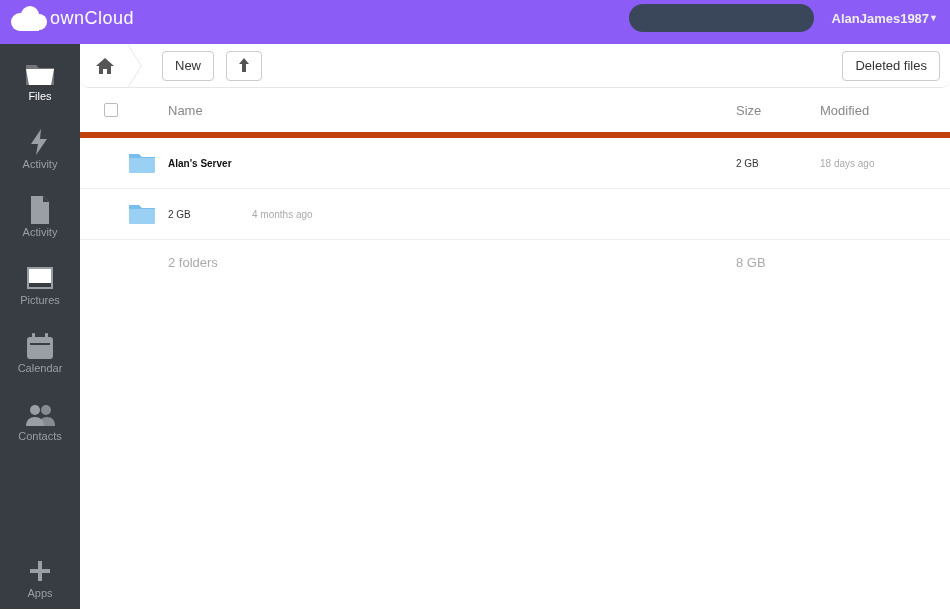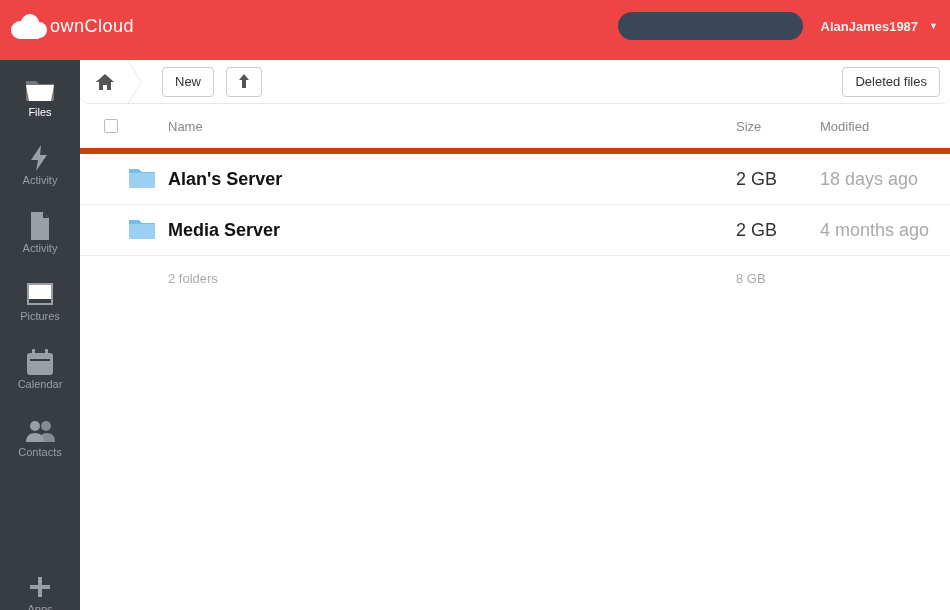--- a/index.html
+++ b/index.html
@@ -1,40 +1,40 @@
 <!DOCTYPE html>
 <html><head>
 <meta charset="utf-8">
 <style>
   * { margin: 0; padding: 0; box-sizing: border-box; font-family: "Helvetica Neue", Arial, sans-serif; }
   html, body { width: 950px; height: 610px; overflow: hidden; background: #fff; }
 
   
   .topbar {
-    height: 60px;
-    background: #ef4444;
+    height: 44px;
+    background: #8b5cf6;
     display: flex;
     align-items: center;
     color: #fff;
     padding: 0 12px 8px 6px;
   }
   .logo { display: flex; align-items: center; gap: 0; }
   .logo svg { display: block; }
   .logo-text { font-size: 18px; font-weight: 300; letter-spacing: .5px; margin-left: -2px; }
   .spacer { flex: 1; }
   .searchbox {
     display: flex; align-items: center;
     background: #3a475a; border-radius: 16px;
     height: 28px; width: 185px; padding: 0 10px;
   }
   .searchbox input {
     flex: 1; background: transparent; border: none; outline: none;
     color: #fff; font-size: 12px; margin: 0 6px;
   }
-  .user { margin-left: 18px; font-size: 13px; font-weight: 600; color: #eee; display: flex; align-items: center; gap: 11px; }
+  .user { margin-left: 18px; font-size: 13px; font-weight: 600; color: #eee; display: flex; align-items: center; gap: 0; }
 
   
   .body { display: flex; height: 565px; }
 
   
   .sidebar {
     width: 80px; background: #383c43;
     display: flex; flex-direction: column;
   }
   .nav-item {
@@ -88,21 +88,21 @@
   }
   .col-check { width: 34px; display:flex; justify-content:center; }
   .col-icon  { width: 40px; }
   .col-name  { flex: 1; }
   .col-size  { width: 70px; text-align: left; }
   .col-mod   { width: 130px; padding-left: 14px; }
 
   .row {
     height: 51px; border-bottom: 1px solid #eee;
     display: flex; align-items: center; padding: 0 14px;
-    font-size: 18px;
+    font-size: 10px;
   }
   .row .col-name { color: #111; font-weight: 700; }
   .row .col-size { color: #333; }
   .row .col-mod  { color: #aaa; }
 
   .summary {
     height: 44px; display: flex; align-items: center; padding: 0 14px;
     color: #aaa; font-size: 13px;
   }
 
@@ -273,21 +273,20 @@
     </div>
 
     <div class="row">
       <div class="col-check"></div>
       <div class="col-icon">
         <svg class="folder-icon" viewBox="0 0 28 22">
           <path d="M1 3h10l3 3h13v14a2 2 0 0 1-2 2H3a2 2 0 0 1-2-2z" fill="#77bdee"></path>
           <path d="M1 7h26v13a2 2 0 0 1-2 2H3a2 2 0 0 1-2-2z" fill="#9bd0f5"></path>
         </svg>
       </div>
-      <div class="col-name">Media Server</div>
       <div class="col-size">2 GB</div>
       <div class="col-mod">4 months ago</div>
     </div>
 
     <div class="summary">
       <div class="col-check"></div>
       <div class="col-icon"></div>
       <div class="col-name">2 folders</div>
       <div class="col-size">8 GB</div>
       <div class="col-mod"></div>

